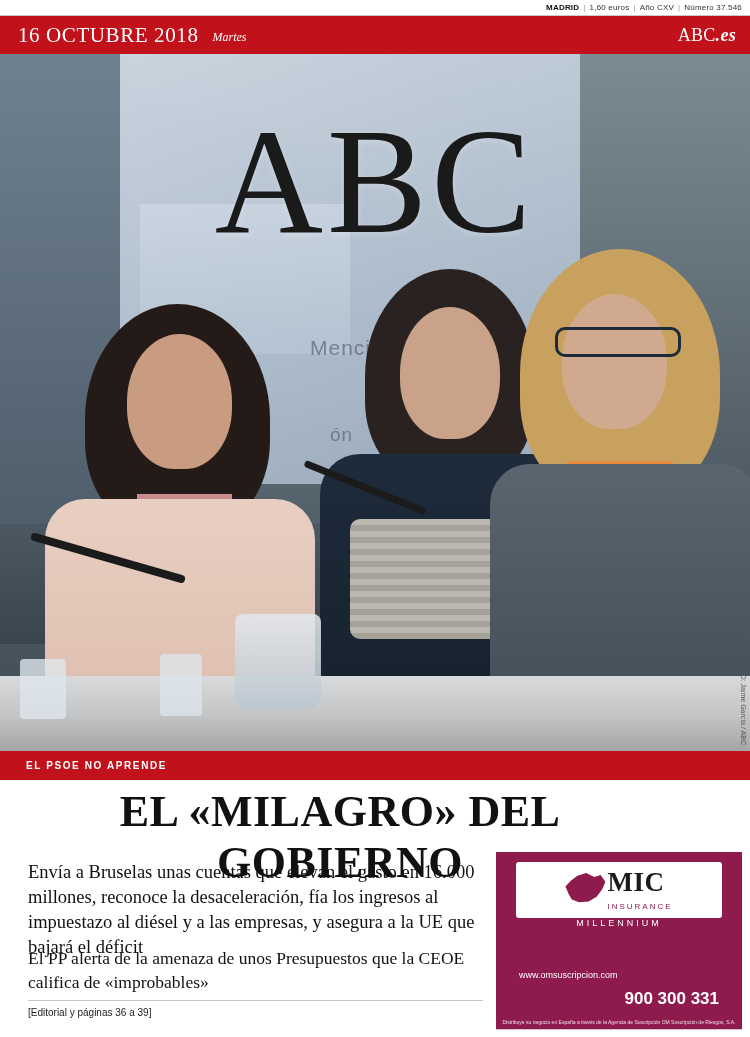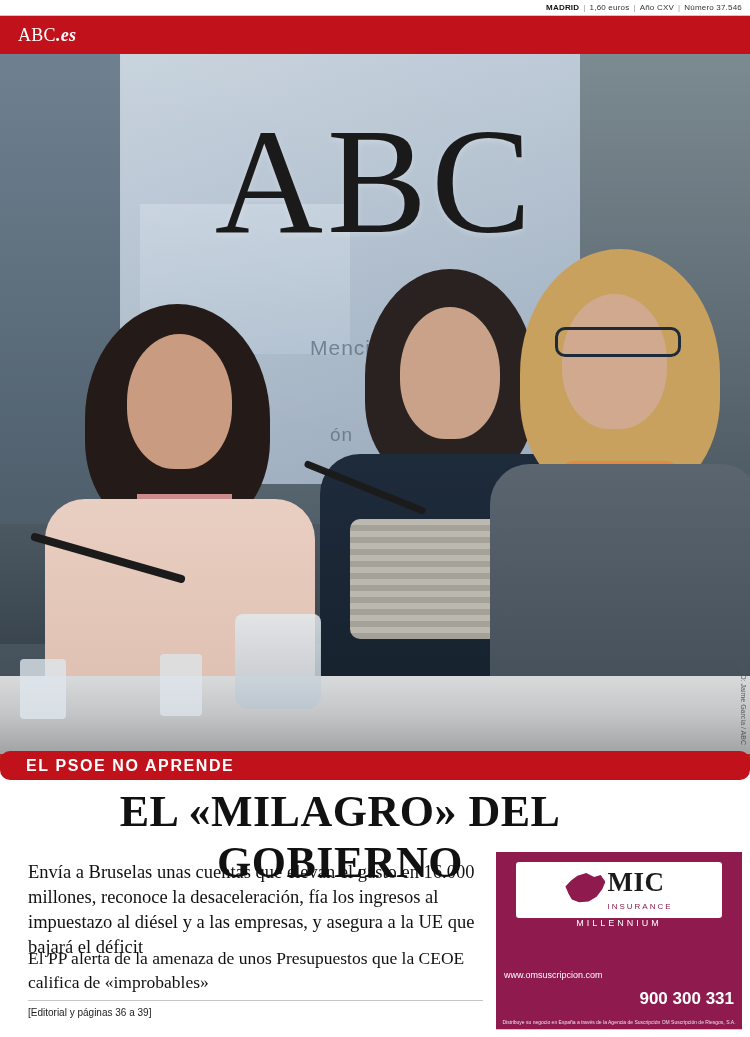--- a/index.html
+++ b/index.html
@@ -189,23 +189,22 @@
   
   .kicker{
     position:absolute;left:0;top:751px;width:750px;height:29px;
     background:#c1121c;
     color:#fff;
     display:flex;align-items:center;
     padding-left:26px;
     box-sizing:border-box;
     font-family:"Liberation Sans", sans-serif;
     font-weight:bold;
-    font-size:16px;
+    font-size:10px;
     letter-spacing:1.6px;
-    border-radius:10px;
   }
 
   
   .headline{
     position:absolute;left:0;top:786px;width:680px;
     text-align:center;
     font-family:"Liberation Serif", serif;
     font-weight:bold;
     font-size:44px;
     letter-spacing:.5px;
@@ -264,21 +263,21 @@
   }
   .ad .brandtxt{line-height:1;}
   .ad .brandtxt .m{font-family:"Liberation Serif", serif;font-weight:bold;font-size:27px;color:#1b1b1b;letter-spacing:.5px;}
   .ad .brandtxt .i{font-family:"Liberation Sans", sans-serif;font-size:8px;color:#8e1a4e;letter-spacing:2px;}
   .ad .mill{
     text-align:center;font-family:"Liberation Sans", sans-serif;
     font-size:9px;letter-spacing:3px;
   }
   .ad .adfoot{
     position:absolute;left:0;bottom:20px;width:246px;
-    display:flex;align-items:center;justify-content:space-between;
+    display:flex;align-items:center;justify-content:center;
     padding:0 8px;box-sizing:border-box;gap:7px;
   }
   .ad .url{font-family:"Liberation Sans", sans-serif;font-size:9px;}
   .ad .phone{font-family:"Liberation Sans", sans-serif;font-weight:bold;font-size:17px;margin-top:48px;}
   .ad .legal{
     position:absolute;left:0;bottom:4px;width:246px;text-align:center;
     font-family:"Liberation Sans", sans-serif;font-size:5px;opacity:.85;
   }
   .ad-rule{position:absolute;left:496px;top:1029px;width:246px;height:1px;background:#d4c2ce;}
 </style>
@@ -289,20 +288,24 @@
   <span class="city">MADRID</span>
   <span class="sep">|</span>
   <span>1,60 euros</span>
   <span class="sep">|</span>
   <span>Año CXV</span>
   <span class="sep">|</span>
   <span>Número 37.546</span>
 </div>
 
 <div class="masthead">
+  <div>
+    <span class="date">16 OCTUBRE 2018</span>
+    <span class="weekday">Martes</span>
+  </div>
   <div class="site">
     <span>ABC</span><i>.es</i>
   </div>
 </div>
 
 <div class="photo">
   <div class="bg-room"></div>
   <div class="bg-wallpanel-l"></div>
   <div class="bg-screen"></div>
   <div class="bg-wallpanel-r"></div>

